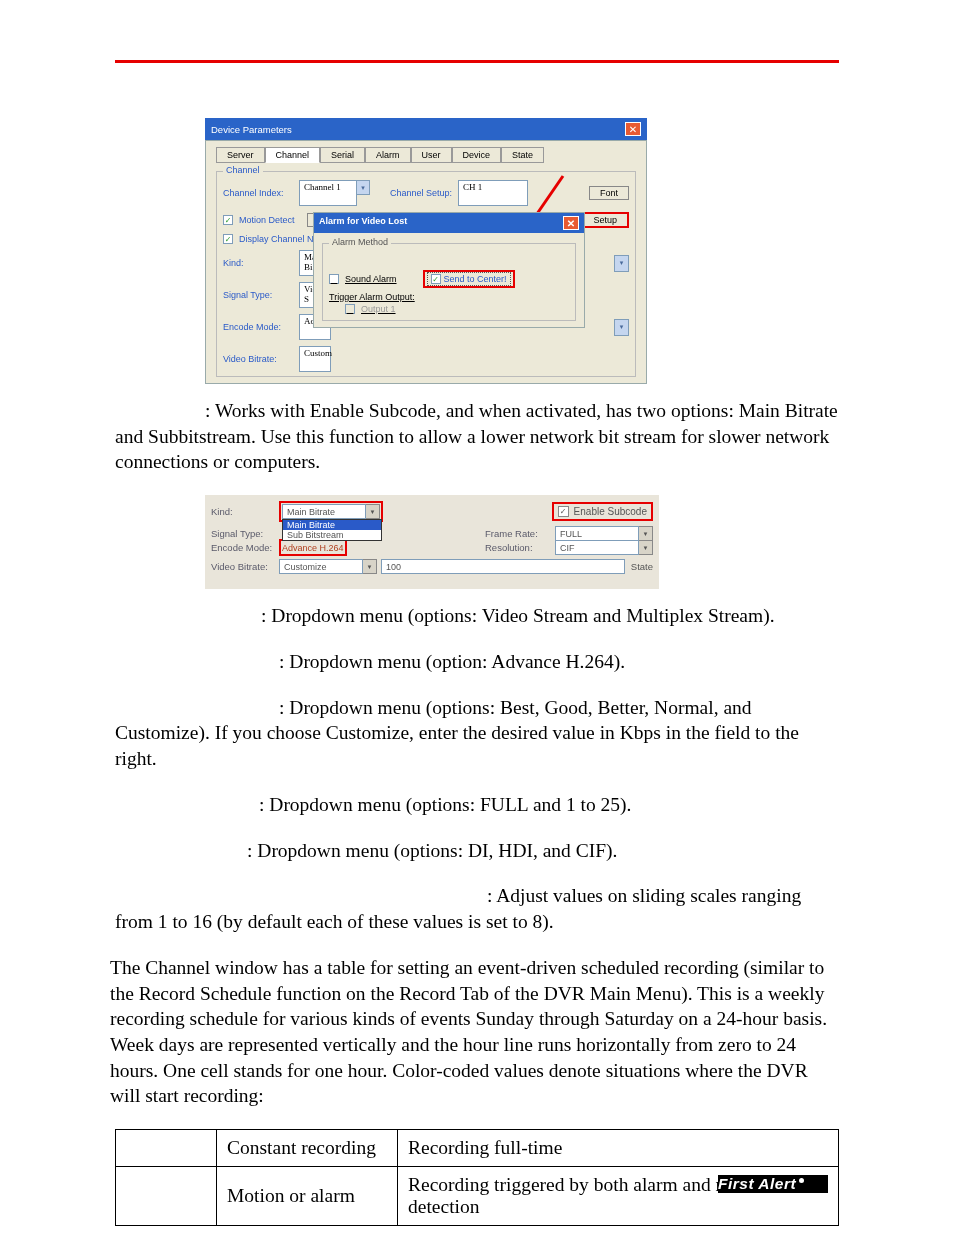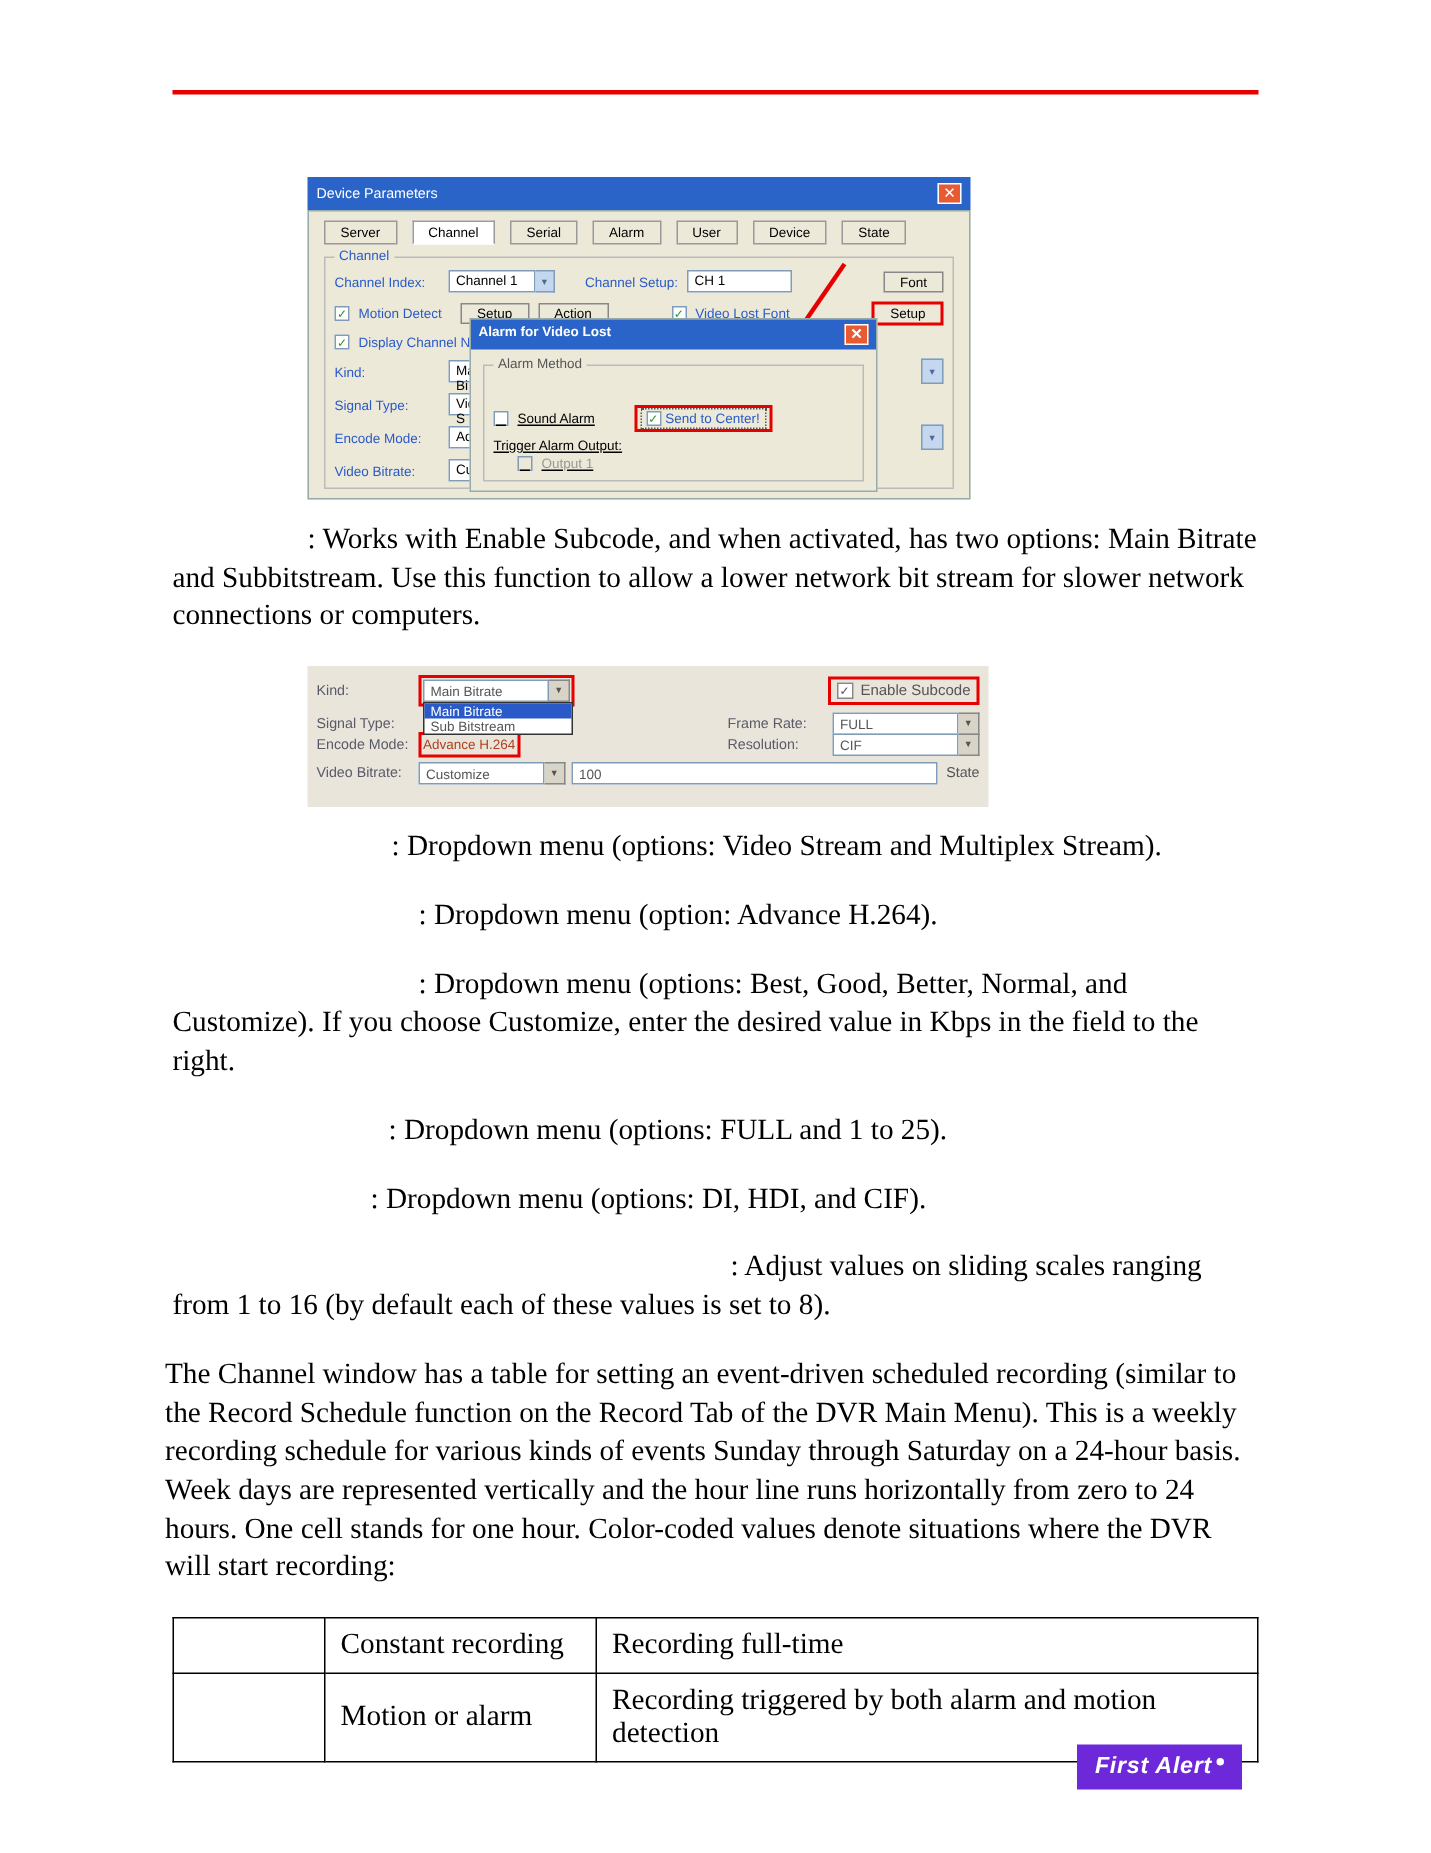--- a/index.html
+++ b/index.html
@@ -4,37 +4,37 @@
 <style>
   body { margin: 0; padding: 0; background: #fff; font-family: "Times New Roman", serif; color: #000; }
   .page { width: 954px; height: 1235px; position: relative; box-sizing: border-box; padding: 60px 115px 0 115px; }
   .redline { border-top: 3px solid #e60000; margin-bottom: 55px; }
   .para { font-size: 19.5px; line-height: 1.32; margin: 0 0 20px 0; }
   .table { width: 100%; border-collapse: collapse; margin-top: 10px; }
   .table td { border: 1px solid #000; padding: 7px 10px; font-size: 19.5px; }
   .table td.c1 { width: 80px; }
   .table td.c2 { width: 160px; }
   .figure { display: block; margin: 0 0 14px 90px; }
-  .logo { position: absolute; right: 126px; bottom: 42px; width: 110px; height: 30px; background: #6d28d9; display: flex; align-items: center; justify-content: center; }
+  .logo { position: absolute; right: 126px; bottom: 42px; width: 110px; height: 18px; background: #000000; display: flex; align-items: center; justify-content: flex-start; }
   .logo-text { color: #fff; font-family: Arial, sans-serif; font-weight: 700; font-style: italic; font-size: 15.5px; letter-spacing: 0.5px; }
   .logo-dot { width: 5px; height: 5px; background: #fff; border-radius: 50%; margin-left: 3px; position: relative; top: -4px; }
 
   
   .fig1 { width: 442px; font-family: Tahoma, Arial, sans-serif; font-size: 9.5px; position: relative; border-radius: 31px; }
   .fig1-title { background: #2a64c8; color: #fff; padding: 4px 6px; display: flex; justify-content: space-between; align-items: center; }
   .fig1-close { background: #e85a32; color: #fff; width: 16px; height: 14px; display: flex; align-items: center; justify-content: center; font-size: 10px; border: 1px solid #fff; box-sizing: border-box; }
   .fig1-body { background: #ece9d8; border: 1px solid #9aa; padding: 6px 10px; }
-  .fig1-tabs { display: flex; gap: 10px; margin-bottom: 8px; }
+  .fig1-tabs { display: flex; gap: 0; margin-bottom: 8px; }
   .fig1-tab { background: #ece9d8; border: 1px solid #999; padding: 2px 10px; font-size: 9px; }
   .fig1-tab.active { background: #fff; border-bottom-color: #fff; }
   .fig1-group { border: 1px solid #bbb; padding: 8px 6px 4px; position: relative; }
   .fig1-group-label { position: absolute; top: -7px; left: 6px; background: #ece9d8; color: #2a5ac8; font-size: 9px; padding: 0 3px; }
   .fig1-row { display: flex; align-items: center; gap: 6px; margin-bottom: 6px; }
   .fig1-label { color: #2a5ac8; font-size: 9px; }
-  .fig1-input { background: #fff; border: 1px solid #7f9db9; padding: 1px 4px; font-size: 9px; height: 15px; box-sizing: border-box; }
+  .fig1-input { background: #fff; border: 1px solid #7f9db9; padding: 1px 4px; font-size: 9px; height: 26px; box-sizing: border-box; font-family: Liberation Serif, serif; }
   .fig1-select { display: flex; }
   .fig1-select .arrow { width: 13px; background: #c5d6ef; border: 1px solid #7f9db9; border-left: none; display: flex; align-items: center; justify-content: center; font-size: 7px; color: #4a6a9a; height: 15px; box-sizing: border-box; }
   .fig1-btn { background: #ece9d8; border: 1px solid #888; padding: 1px 10px; font-size: 9px; }
   .fig1-btn.red { border: 2px solid #e60000; }
   .fig1-chk { width: 10px; height: 10px; border: 1px solid #7f9db9; display: inline-flex; align-items: center; justify-content: center; font-size: 8px; color: #2a9a2a; box-sizing: border-box; background: #fff; }
   .fig1-popup { position: absolute; left: 108px; top: 94px; width: 270px; background: #ece9d8; border: 1px solid #9aa; font-size: 9px; }
   .fig1-popup-title { background: #2a64c8; color: #fff; padding: 3px 5px; display: flex; justify-content: space-between; font-weight: bold; }
   .fig1-popup-body { padding: 10px 8px 6px; }
   .fig1-popup-group { border: 1px solid #bbb; padding: 26px 6px 6px; position: relative; text-decoration: underline; }
   .red-arrow { position: absolute; left: 310px; top: 56px; pointer-events: none; }

